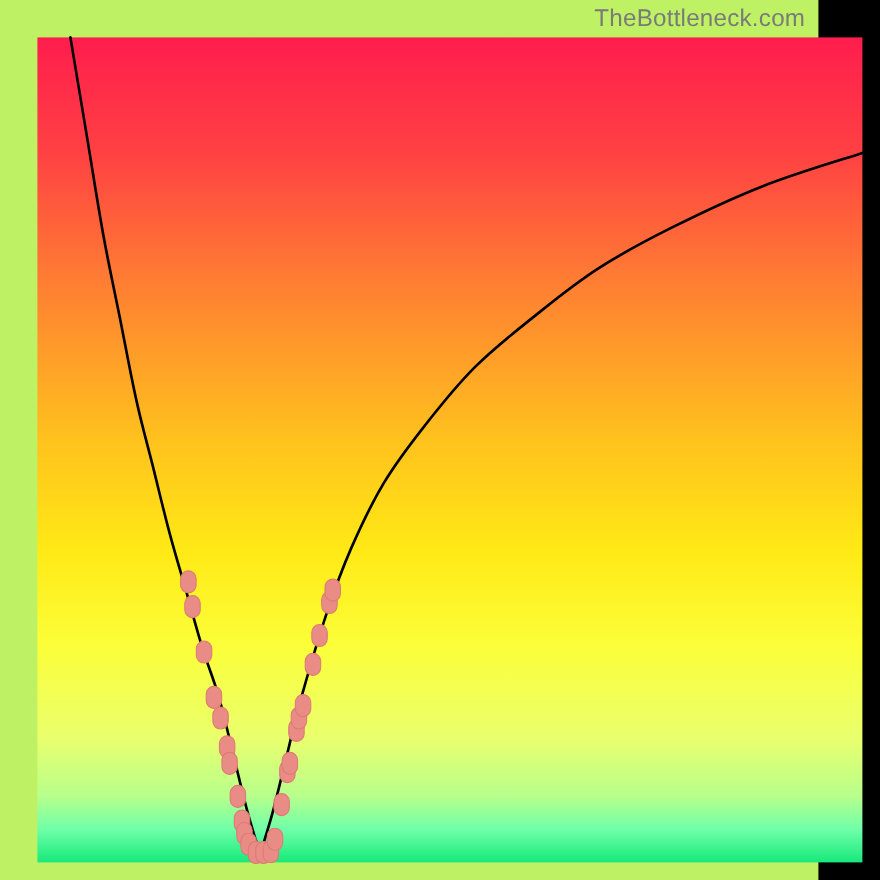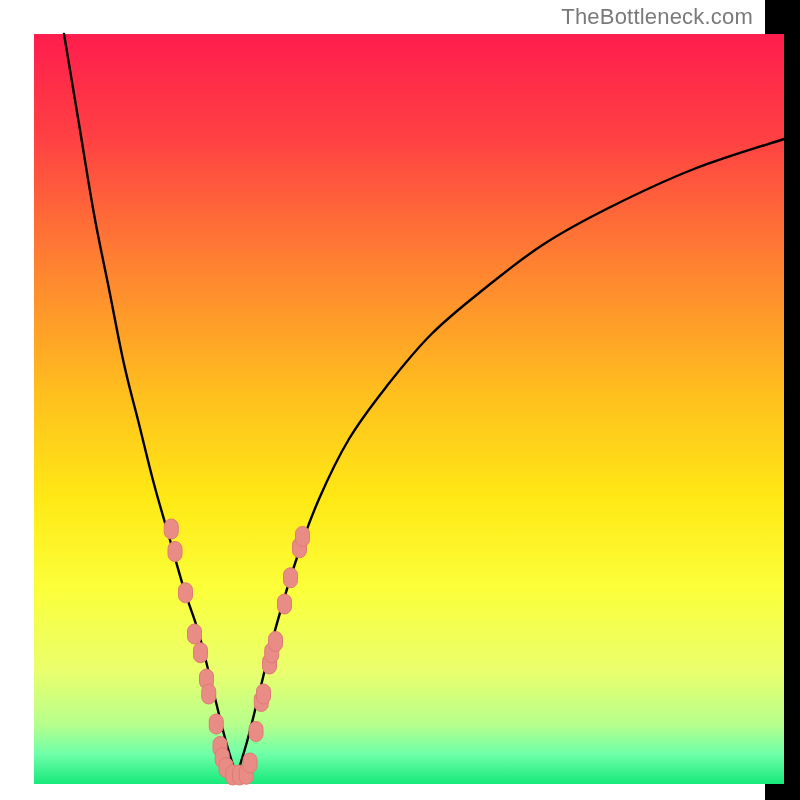--- a/index.html
+++ b/index.html
@@ -10,22 +10,21 @@
     overflow: hidden;
     background: #000;
     font-family: Arial, Helvetica, sans-serif;
   }
   .frame {
     position: absolute;
     left: 0;
     top: 0;
     width: 744px;
     height: 800px;
-    background: #ffffff;
-    padding-left: 21px;
+    background: #bef264;
   }
   .plot-area {
     position: absolute;
     left: 34px;
     top: 34px;
     width: 750px;
     height: 750px;
     
   }
   .watermark {

